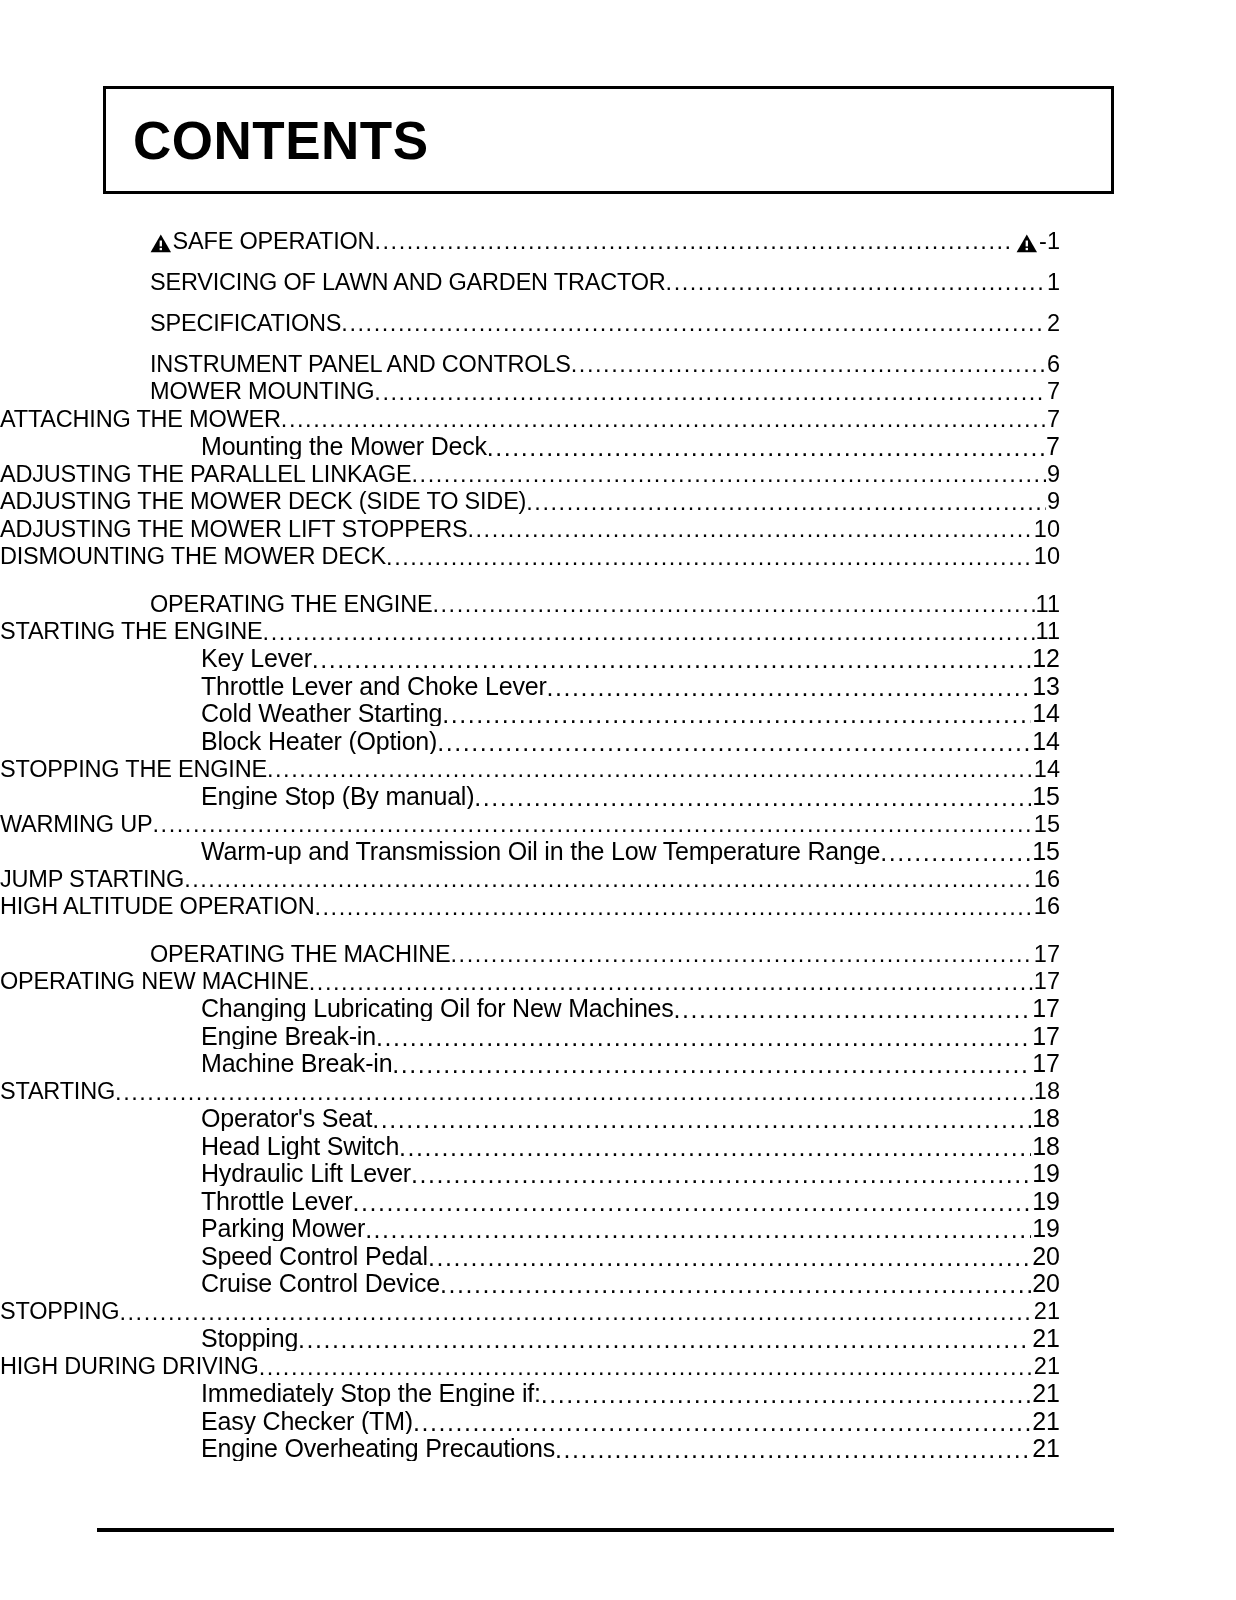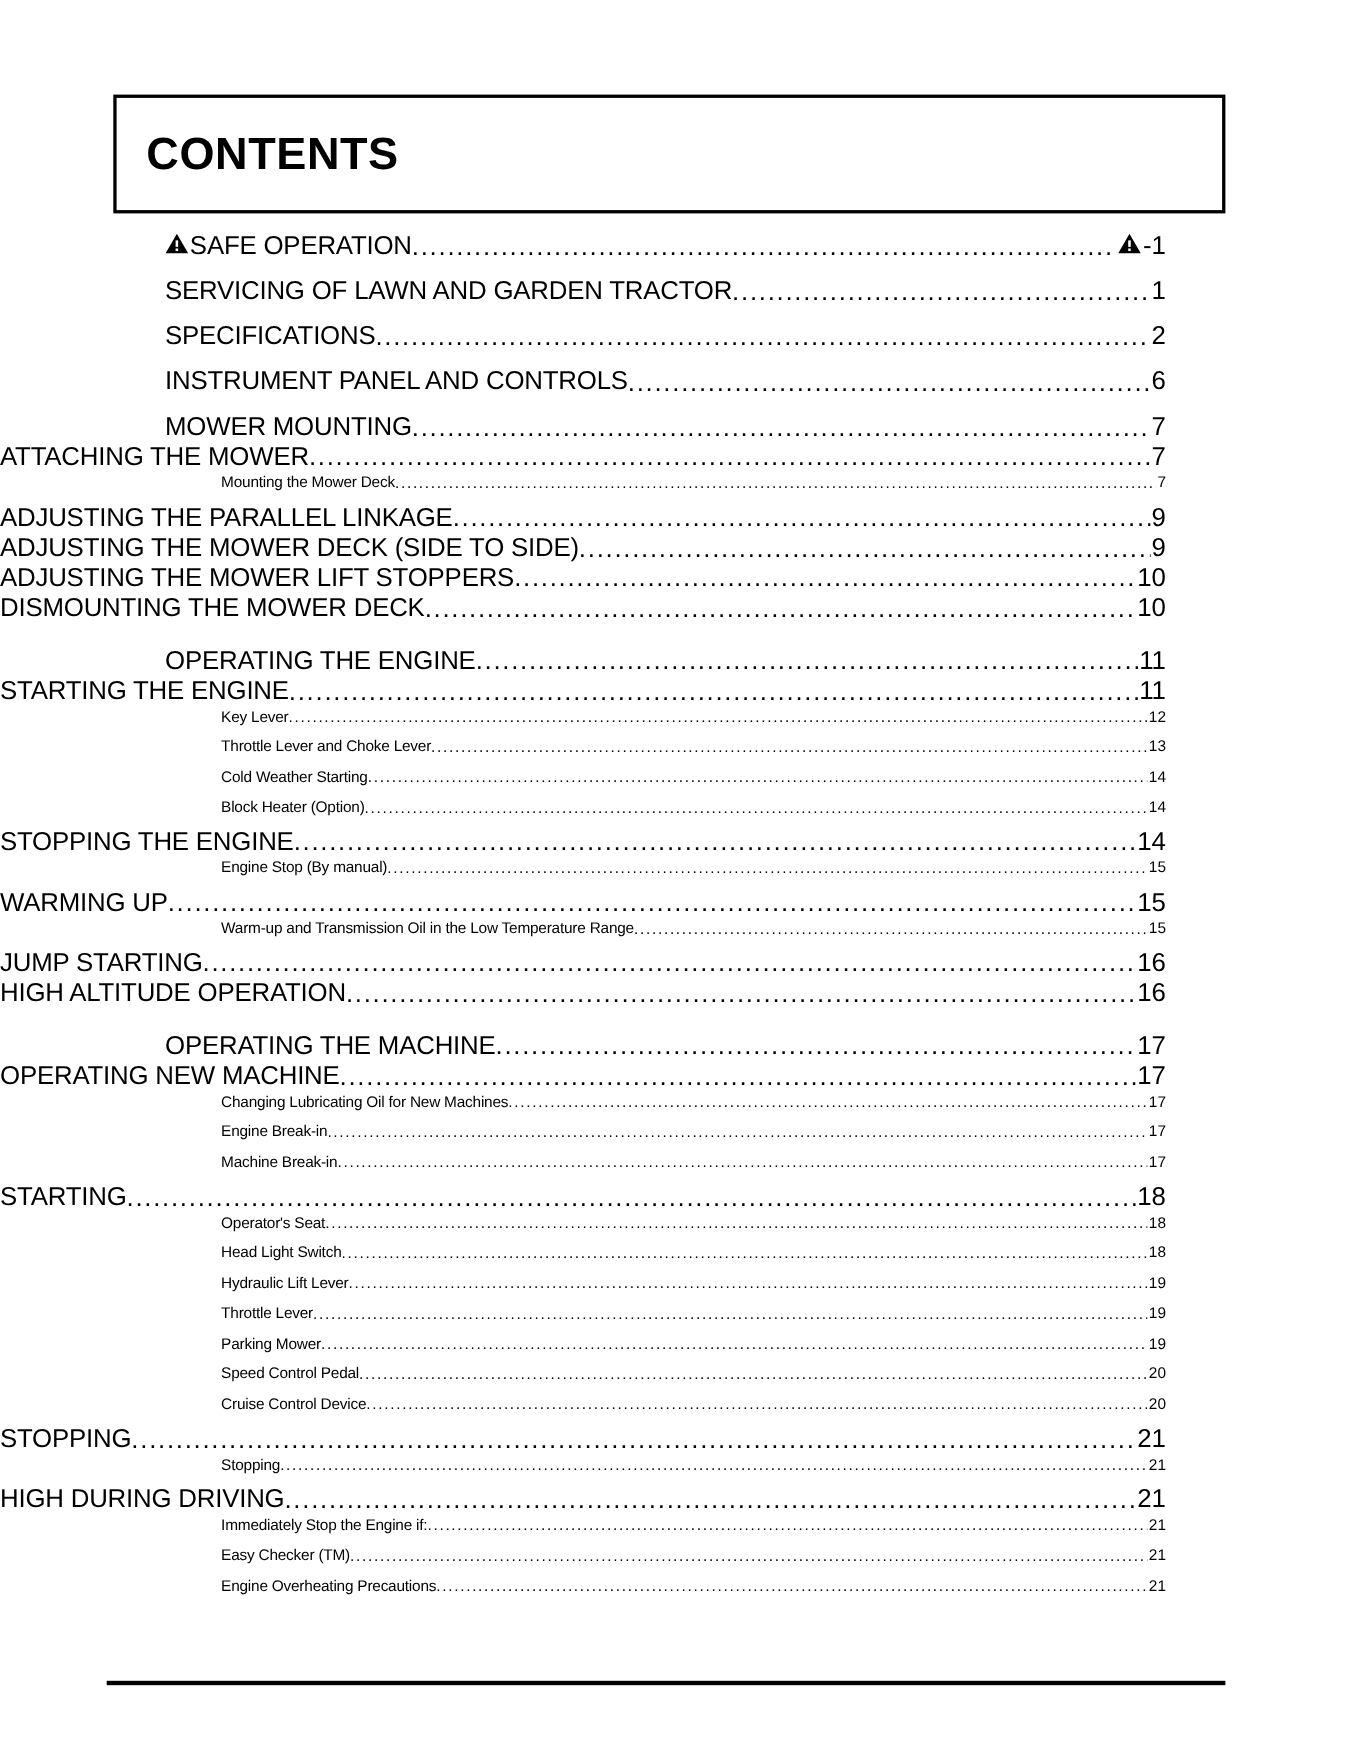--- a/index.html
+++ b/index.html
@@ -27,55 +27,55 @@
     position: absolute;
     left: 103px; top: 86px;
     width: 1011px; height: 108px;
     border: 3px solid #000;
     background: #fff;
   }
   #title-text {
     position: absolute;
     left: 27px; top: 50%;
     transform: translateY(-50%);
-    font-size: 41px;
+    font-size: 53px;
     font-weight: bold;
     letter-spacing: 0.5px;
     line-height: 1;
     white-space: nowrap;
   }
 
   
   #toc {
     position: absolute;
     left: 0; top: 212px;
     width: 1236px;
   }
 
   .row {
     position: relative;
     display: flex;
-    align-items: flex-start;
+    align-items: flex-end;
     width: 1060px;
     white-space: nowrap;
     overflow: hidden;
   }
 
   
   .lvl1 { padding-left: 150px; }
   .lvl2 { }
   .lvl3 { padding-left: 201px; }
 
   
   .lvl1, .lvl2 {
     font-size: 23.5px;
     line-height: 1;
   }
   .lvl3 {
-    font-size: 14px;
+    font-size: 25px;
     line-height: 1;
   }
 
   
   .sp-wide   { height: 41px; }
   .sp-tight  { height: 27.5px; }
 
   .row .label {
     flex: 0 0 auto;
     letter-spacing: -0.2px;

